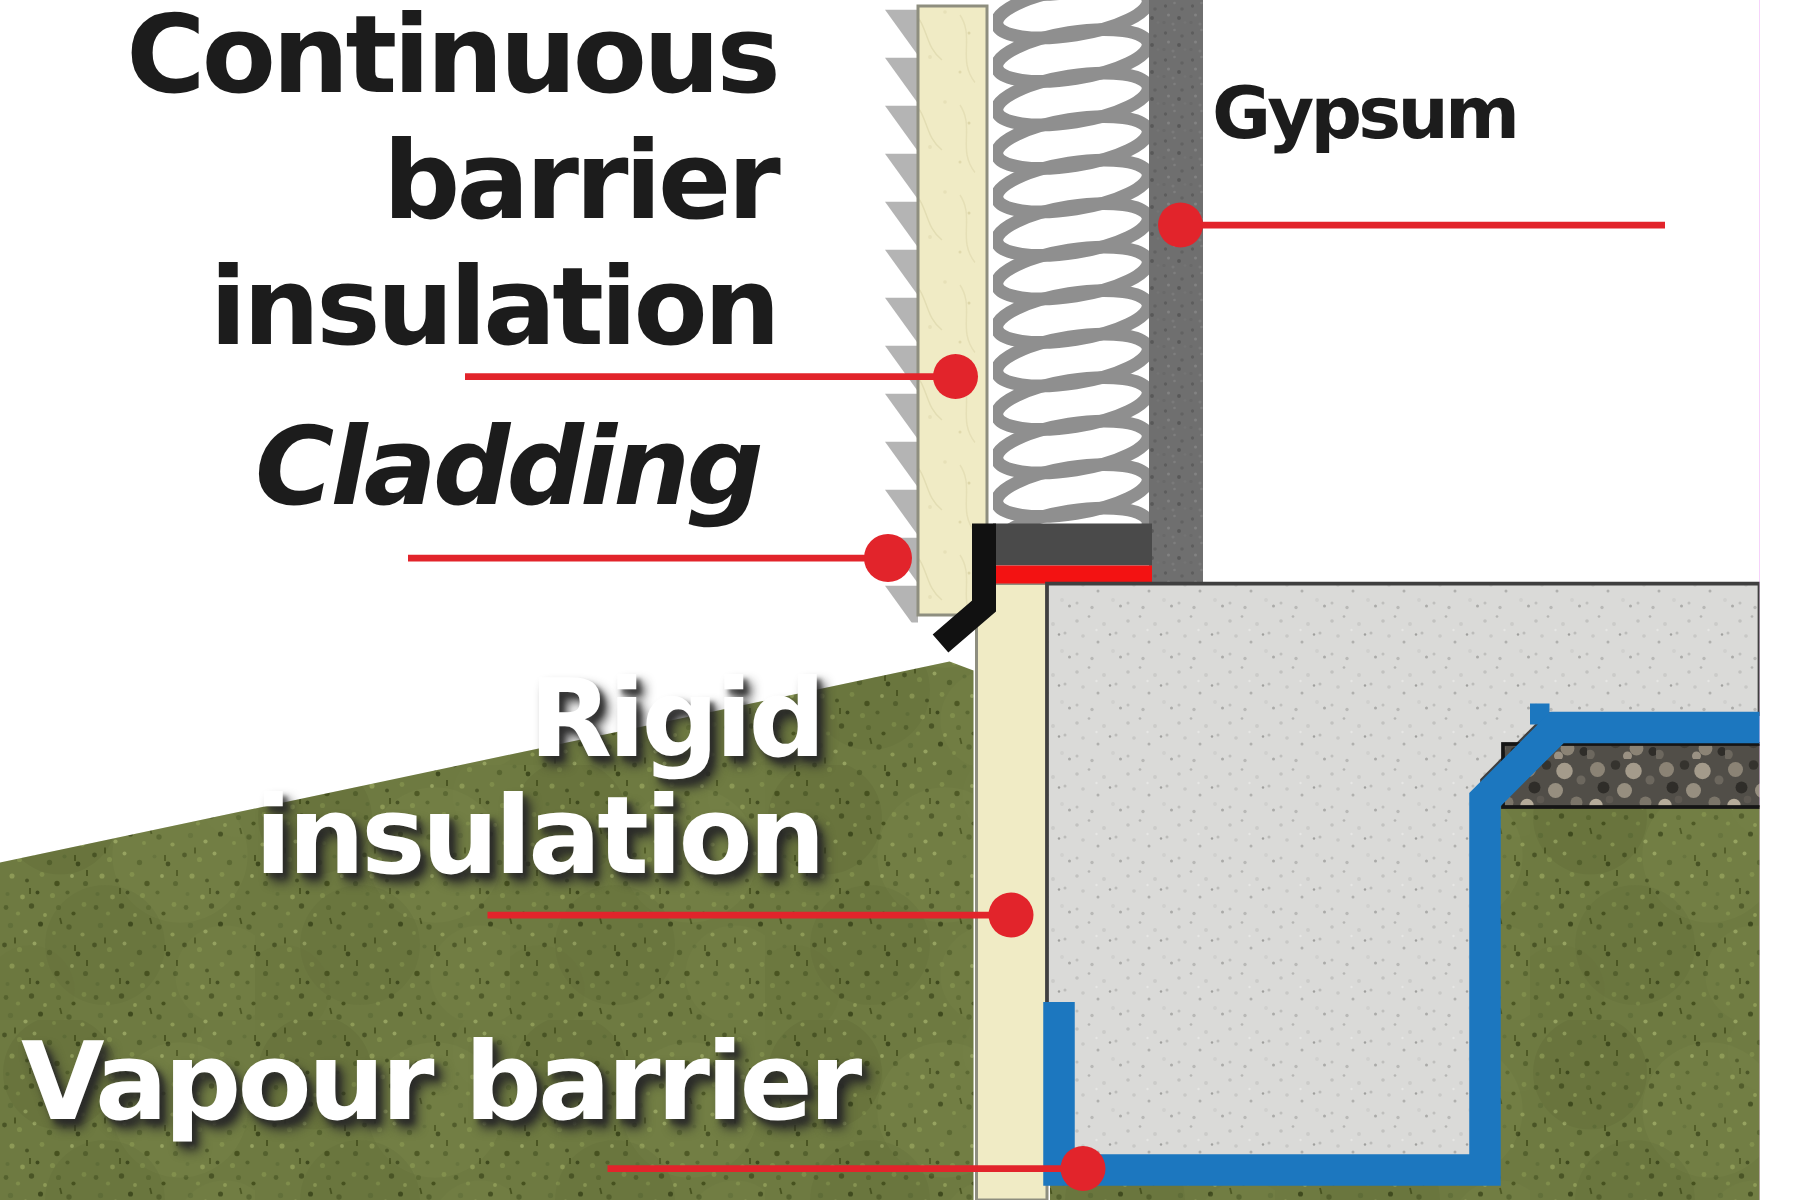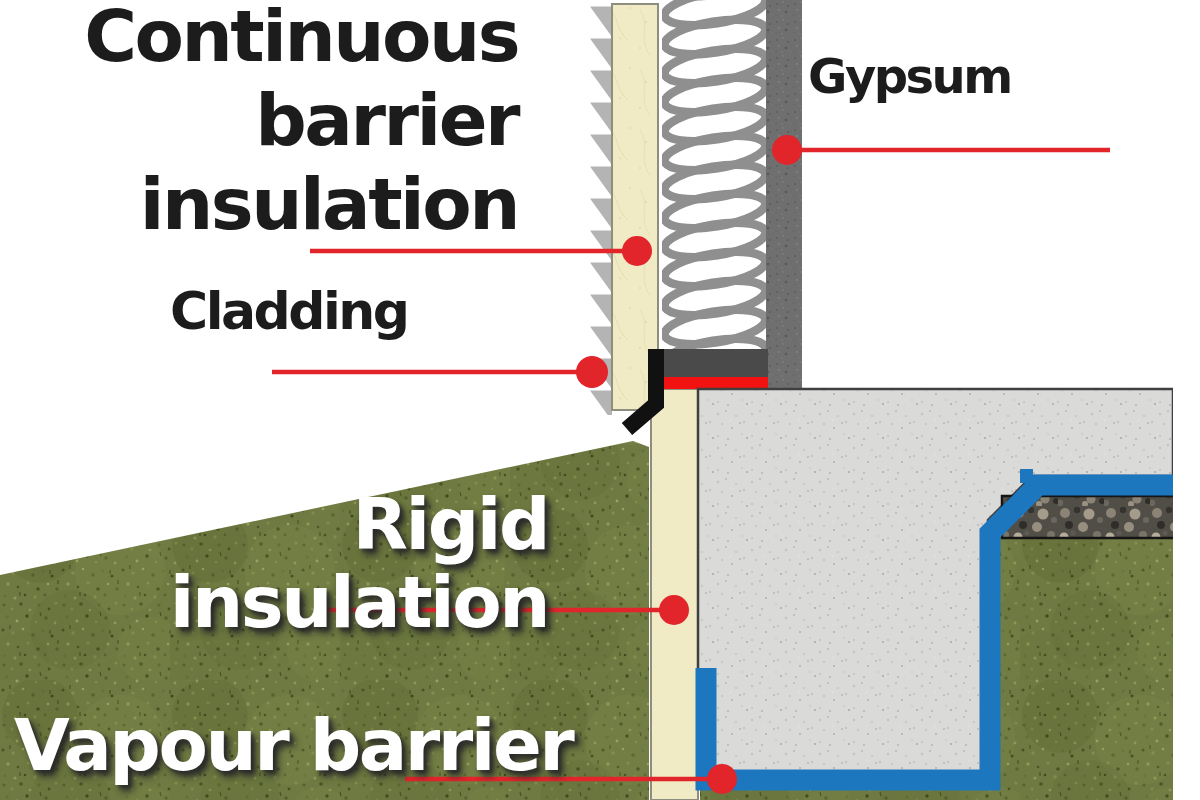--- a/index.html
+++ b/index.html
@@ -5,23 +5,23 @@
   html,body{margin:0;padding:0;background:#fff;}
   .stage{position:relative;width:1173px;height:800px;overflow:hidden;background:#d946ef;
          font-family:"DejaVu Sans","Liberation Sans",sans-serif;}
   .stage svg{position:absolute;left:0;top:0;}
   .lbl{position:absolute;font-weight:700;letter-spacing:-2.5px;white-space:nowrap;}
   .lbl-black{color:var(--label_black,#1c1c1c);}
   .lbl-white{color:var(--label_white,#fff);
              text-shadow:5px 6px 7px rgba(40,40,40,.95),3px 3px 3px rgba(40,40,40,.55);}
   #lbl-continuous{top:-6px;right:655px;font-size:72px;line-height:84px;text-align:right;}
   #lbl-gypsum{top:40px;left:808px;font-size:48px;line-height:72px;}
-  #lbl-cladding{top:275px;left:170px;font-size:52px;line-height:72px;}
-  #lbl-rigid{top:440px;right:625px;font-size:72px;line-height:78px;text-align:right;margin-top:45px;}
-  #lbl-vapour{top:685px;left:14px;font-size:72px;line-height:72px;margin-top:24px;}
+  #lbl-cladding{top:275px;left:170px;font-size:72px;line-height:72px;font-style:italic;}
+  #lbl-rigid{top:440px;right:625px;font-size:72px;line-height:78px;text-align:right;}
+  #lbl-vapour{top:685px;left:14px;font-size:72px;line-height:72px;}
   
   .f-grass{fill:var(--grass_green,#6e7a41);}
   .f-cream{fill:var(--insulation_cream,#f0ebc5);stroke:#8e8e7f;stroke-width:2;}
   .f-gyp{fill:var(--gypsum_gray,#6f6f6f);}
   .f-conc{fill:var(--concrete_gray,#dadad8);}
   .f-teeth{fill:var(--cladding_gray,#b4b4b4);}
   .f-silldark{fill:var(--sill_dark,#4a4a4a);}
   .f-sillred{fill:var(--sill_red,#f31212);}
   .f-grav{fill:var(--gravel_dark,#514e48);}
   .st-batt{stroke:var(--batt_gray,#8f8f8f);stroke-width:8.5;fill:none;}

